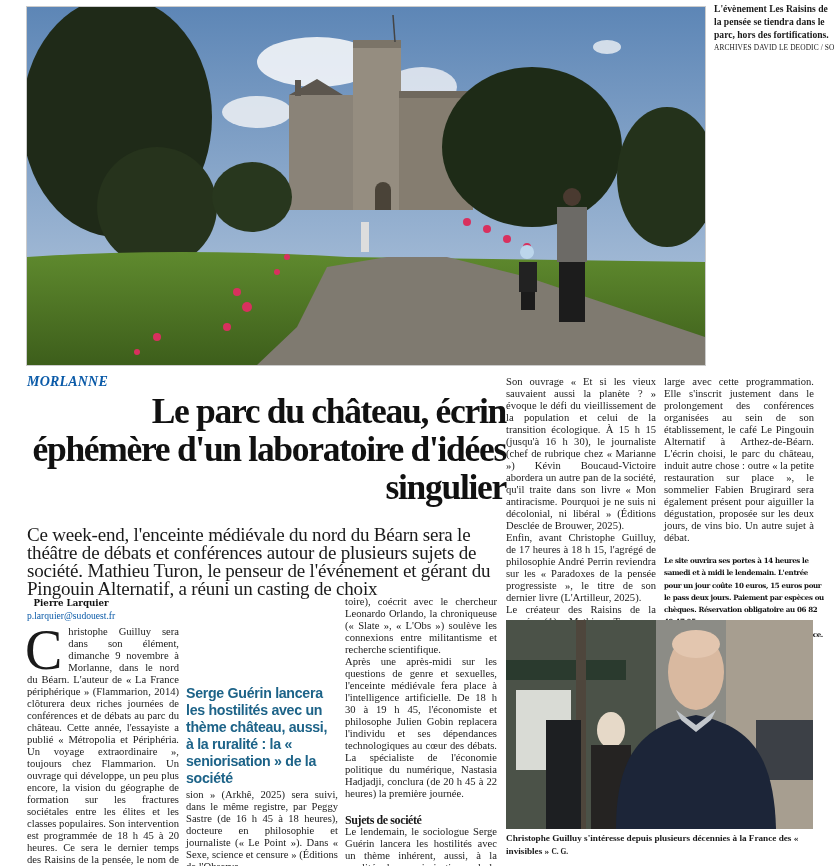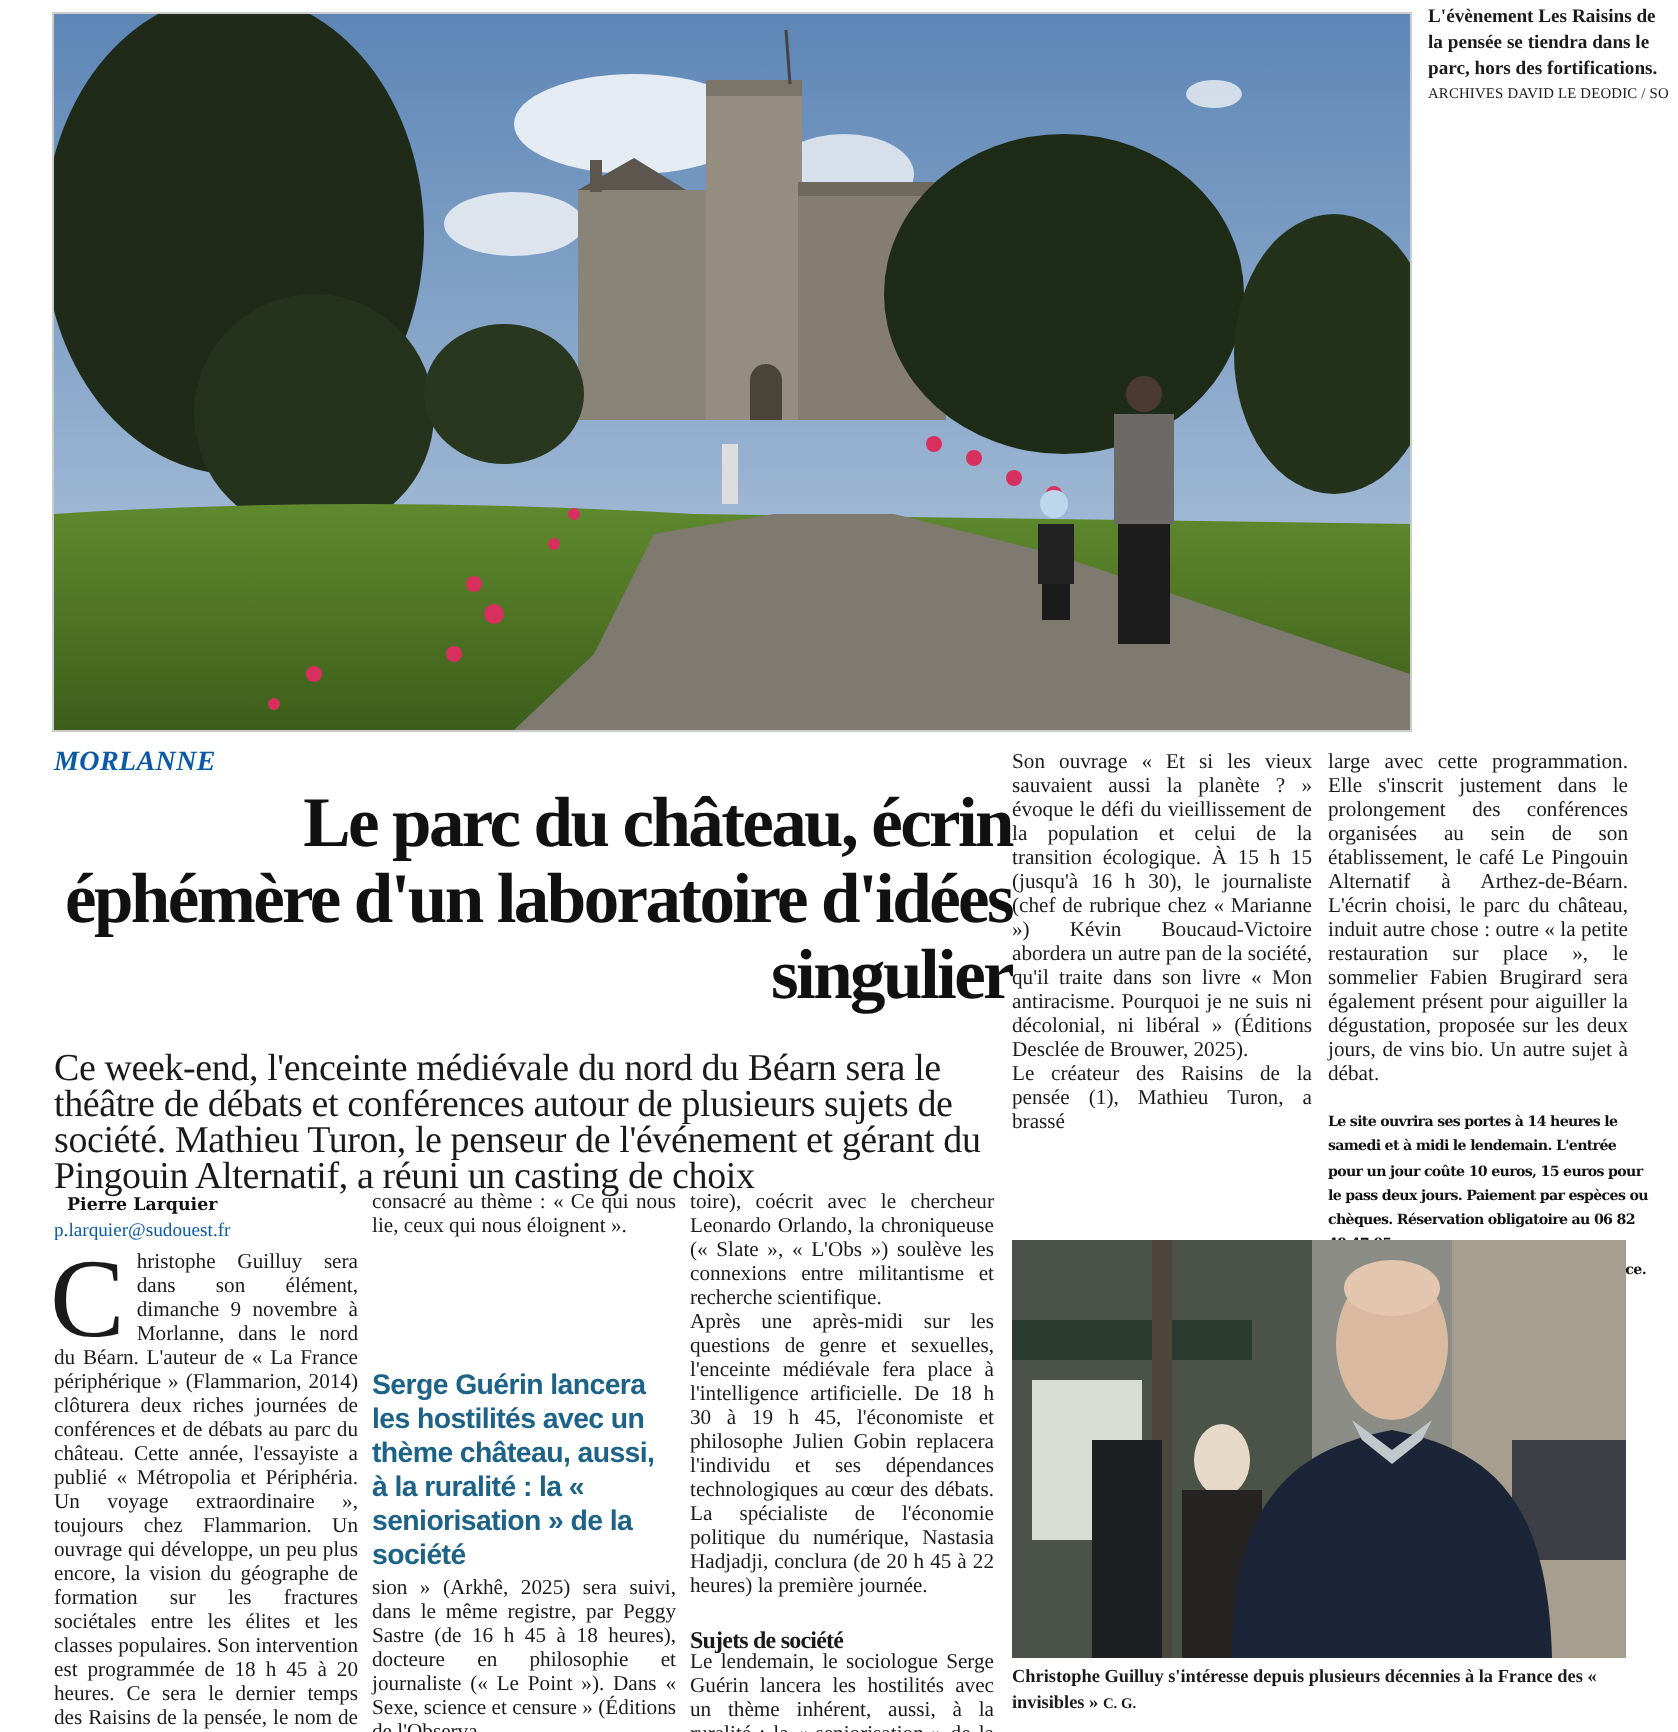--- a/index.html
+++ b/index.html
@@ -121,36 +121,36 @@
 <div class="abs byline">
   <div class="name">Pierre Larquier</div>
   <div class="mail">p.larquier@sudouest.fr</div>
 </div>
 
 <div class="abs col col1">
   <p><span class="dropcap">C</span><span>hristophe Guilluy sera dans son élément, dimanche 9 novembre à Morlanne, dans le nord du Béarn. L'auteur de « La France périphérique » (Flammarion, 2014) clôturera deux riches journées de conférences et de débats au parc du château. Cette année, l'essayiste a publié « Métropolia et Périphéria. Un voyage extraordinaire », toujours chez Flammarion. Un ouvrage qui développe, un peu plus encore, la vision du géographe de formation sur les fractures sociétales entre les élites et les classes populaires. Son intervention est programmée de 18 h 45 à 20 heures. Ce sera le dernier temps des Raisins de la pensée, le nom de l'événement</span></p>
 </div>
 
 <div class="abs col col2">
-  <p>consacré au thème : « Ce qui nous lie, ceux qui nous éloignent ».</p>
 </div>
 <div class="abs pullquote">Serge Guérin lancera les hostilités avec un thème château, aussi, à la ruralité : la « seniorisation » de la société</div>
 <div class="abs col col2b">
   <p>sion » (Arkhê, 2025) sera suivi, dans le même registre, par Peggy Sastre (de 16 h 45 à 18 heures), docteure en philosophie et journaliste (« Le Point »). Dans « Sexe, science et censure » (Éditions de l'Observa-</p>
 </div>
 
 <div class="abs col col3">
   <p>toire), coécrit avec le chercheur Leonardo Orlando, la chroniqueuse (« Slate », « L'Obs ») soulève les connexions entre militantisme et recherche scientifique.</p>
   <p>Après une après-midi sur les questions de genre et sexuelles, l'enceinte médiévale fera place à l'intelligence artificielle. De 18 h 30 à 19 h 45, l'économiste et philosophe Julien Gobin replacera l'individu et ses dépendances technologiques au cœur des débats. La spécialiste de l'économie politique du numérique, Nastasia Hadjadji, conclura (de 20 h 45 à 22 heures) la première journée.</p>
   <p class="subhead">Sujets de société</p>
   <p>Le lendemain, le sociologue Serge Guérin lancera les hostilités avec un thème inhérent, aussi, à la ruralité : la « seniorisation » de la société.</p>
 </div>
 
 <div class="abs col col4">
   <p>Son ouvrage « Et si les vieux sauvaient aussi la planète ? » évoque le défi du vieillissement de la population et celui de la transition écologique. À 15 h 15 (jusqu'à 16 h 30), le journaliste (chef de rubrique chez « Marianne ») Kévin Boucaud-Victoire abordera un autre pan de la société, qu'il traite dans son livre « Mon antiracisme. Pourquoi je ne suis ni décolonial, ni libéral » (Éditions Desclée de Brouwer, 2025).</p>
+  <p>Enfin, avant Christophe Guilluy, de 17 heures à 18 h 15, l'agrégé de philosophie André Perrin reviendra sur les « Paradoxes de la pensée progressiste », le titre de son dernier livre (L'Artilleur, 2025).</p>
   <p>Le créateur des Raisins de la pensée (1), Mathieu Turon, a brassé</p>
 </div>
 
 <div class="abs col col5">
   <p>large avec cette programmation. Elle s'inscrit justement dans le prolongement des conférences organisées au sein de son établissement, le café Le Pingouin Alternatif à Arthez-de-Béarn. L'écrin choisi, le parc du château, induit autre chose : outre « la petite restauration sur place », le sommelier Fabien Brugirard sera également présent pour aiguiller la dégustation, proposée sur les deux jours, de vins bio. Un autre sujet à débat.</p>
 </div>
 <div class="abs infobox">
   <div>Le site ouvrira ses portes à 14 heures le samedi et à midi le lendemain. L'entrée pour un jour coûte 10 euros, 15 euros pour le pass deux jours. Paiement par espèces ou chèques. Réservation obligatoire au 06 82 49 47 05.</div>
   <div>(1) L'association C.A.C 64 est organisatrice.</div>
 </div>

